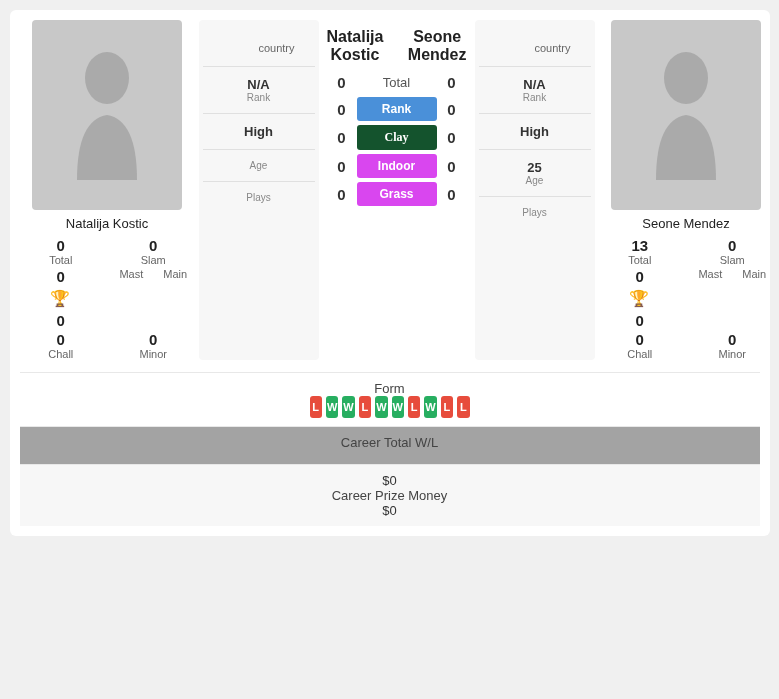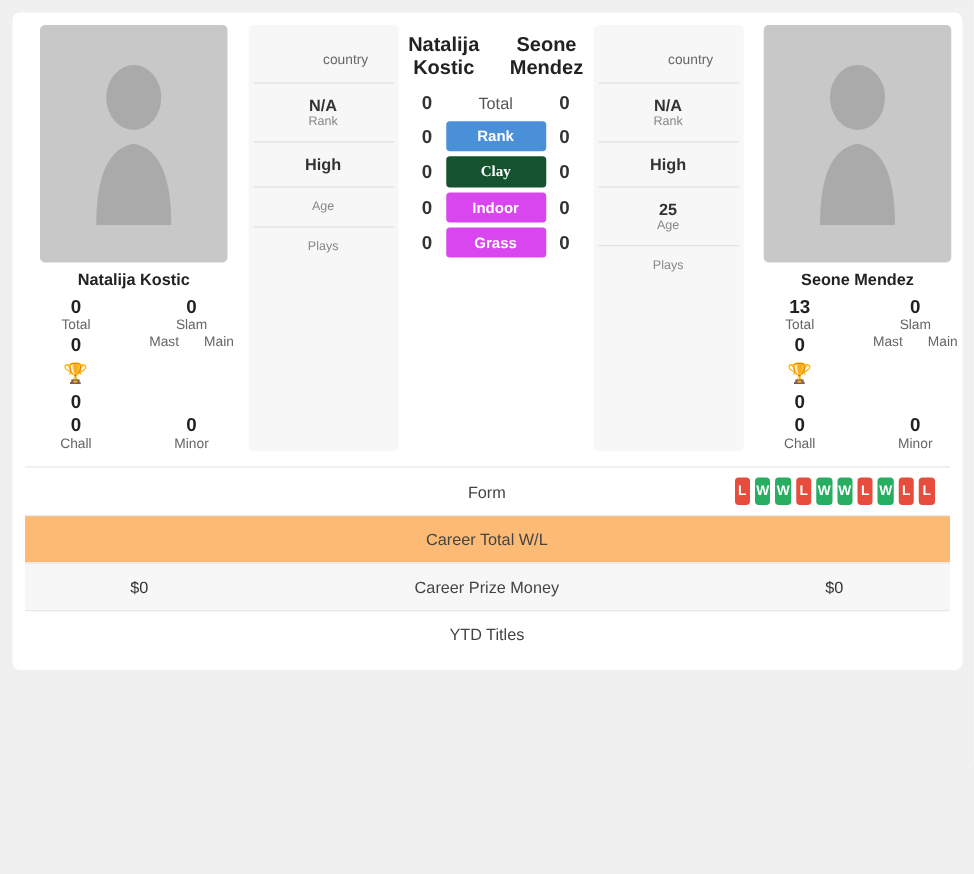--- a/index.html
+++ b/index.html
@@ -44,21 +44,21 @@
       align-items: center;
       justify-content: center;
       overflow: hidden;
     }
     .avatar-silhouette {
       width: 80px;
       height: 130px;
     }
     .player-name {
       font-size: 13px;
-      font-weight: bold;
+      font-weight: normal;
       text-align: right;
       margin-top: 6px;
       color: #222;
     }
     .player-stats-grid {
       display: grid;
       grid-template-columns: 1fr 1fr;
       gap: 2px 10px;
       margin-top: 6px;
       width: 100%;
@@ -204,20 +204,21 @@
     
     .bottom-rows {
       width: 100%;
     }
     .bottom-row {
       display: flex;
       align-items: center;
       border-top: 1px solid #e8e8e8;
       padding: 8px 12px;
       min-height: 38px;
+      flex-direction: column;
     }
     .bottom-row-label {
       font-size: 13px;
       color: #444;
       font-weight: 500;
       flex: 1;
       text-align: center;
     }
     .bottom-row-left {
       width: 160px;
@@ -443,33 +444,28 @@
             <span class="badge badge-w">W</span>
             <span class="badge badge-w">W</span>
             <span class="badge badge-l">L</span>
             <span class="badge badge-w">W</span>
             <span class="badge badge-l">L</span>
             <span class="badge badge-l">L</span>
           </div>
       </div>
     </div>
 
-    <div class="bottom-row" style="background:#fdba74;">
+    <div class="bottom-row" style="background:#a3a3a3;">
       <div class="bottom-row-left"></div>
       <div class="bottom-row-label">Career Total W/L</div>
       <div class="bottom-row-right"></div>
     </div>
 
 
     <div class="bottom-row" style="background:#f7f7f7;">
       <div class="bottom-row-left">$0</div>
       <div class="bottom-row-label">Career Prize Money</div>
       <div class="bottom-row-right">$0</div>
     </div>
 
-    <div class="bottom-row">
-      <div class="bottom-row-left"></div>
-      <div class="bottom-row-label">YTD Titles</div>
-      <div class="bottom-row-right"></div>
-    </div>
 
   </div>
 </div>
 
 </body></html>

